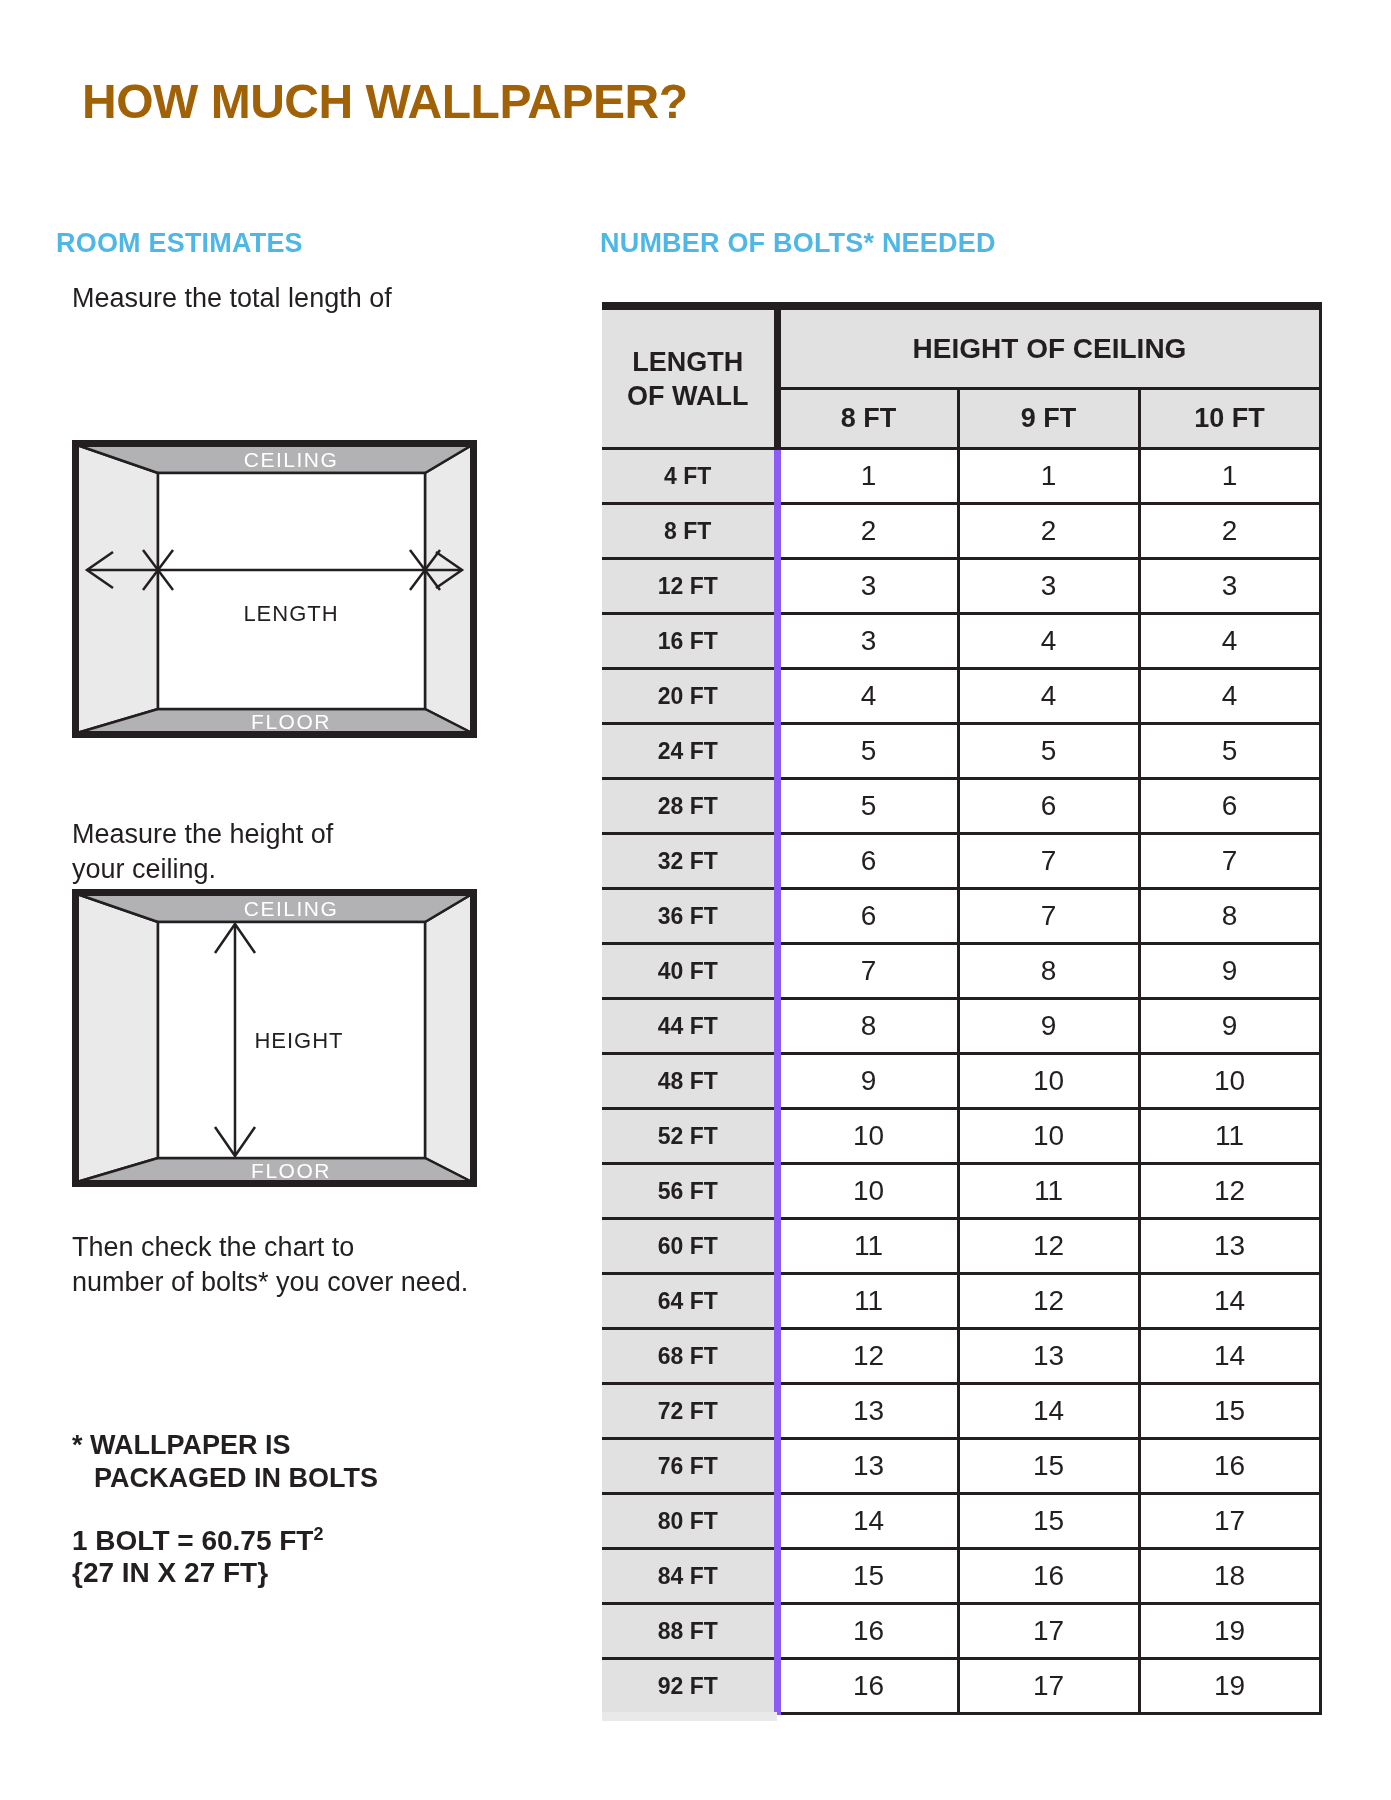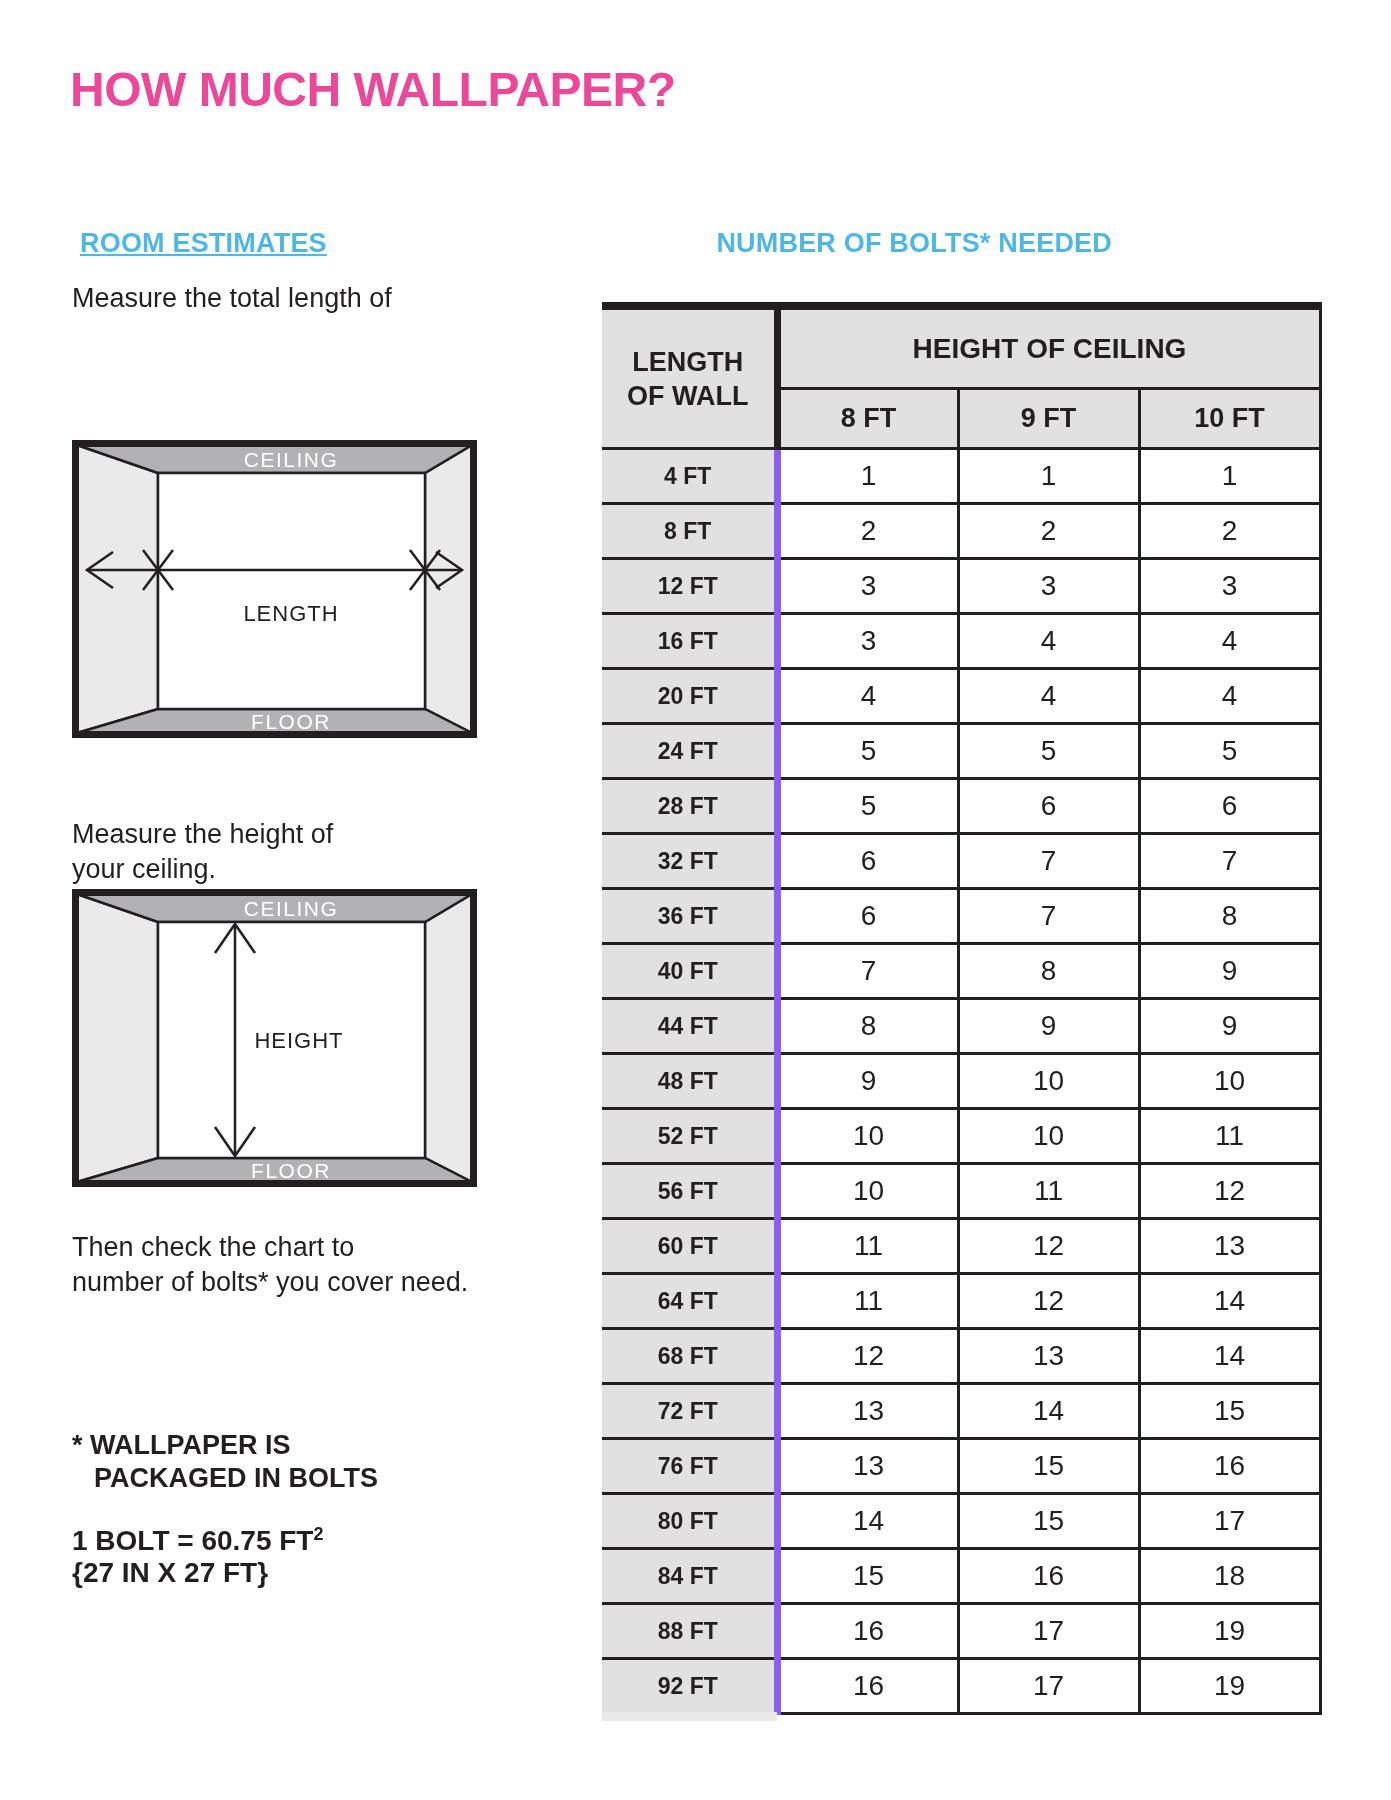--- a/index.html
+++ b/index.html
@@ -1,28 +1,28 @@
 <!DOCTYPE html>
 <html><head>
 <meta charset="utf-8">
 <style>
   html,body{margin:0;padding:0;}
   body{
     width:1391px;height:1800px;position:relative;background:#ffffff;
     font-family:"Liberation Sans", sans-serif;color:#231F20;overflow:hidden;
   }
   .title{
-    position:absolute;left:70px;top:62px;margin:0;
-    font-size:48px;font-weight:bold;letter-spacing:-0.5px;color:#ec4899;
+    position:absolute;left:70px;top:62px;margin:12px;
+    font-size:48px;font-weight:bold;letter-spacing:-0.5px;color:#a16207;
   }
   .sec{
     position:absolute;margin:0;font-size:27px;font-weight:bold;color:#4FB7E5;letter-spacing:0.2px;
   }
-  .sec-left{left:80px;top:228px;text-decoration:underline;}
-  .sec-table{left:600px;top:228px;width:512px;text-align:right;}
+  .sec-left{left:56px;top:228px;}
+  .sec-table{left:600px;top:228px;width:512px;text-align:left;}
   .para{
     position:absolute;left:72px;font-size:27px;line-height:35px;color:#231F20;
   }
   .p1{top:281px;}
   .p2{top:817px;}
   .p3{top:1230px;}
   .room{position:absolute;left:72px;width:405px;height:298px;}
   .d1{top:440px;}
   .d2{top:889px;}
   .band-label{fill:#ffffff;font-size:21px;letter-spacing:1.5px;text-anchor:middle;font-family:"Liberation Sans",sans-serif;}

